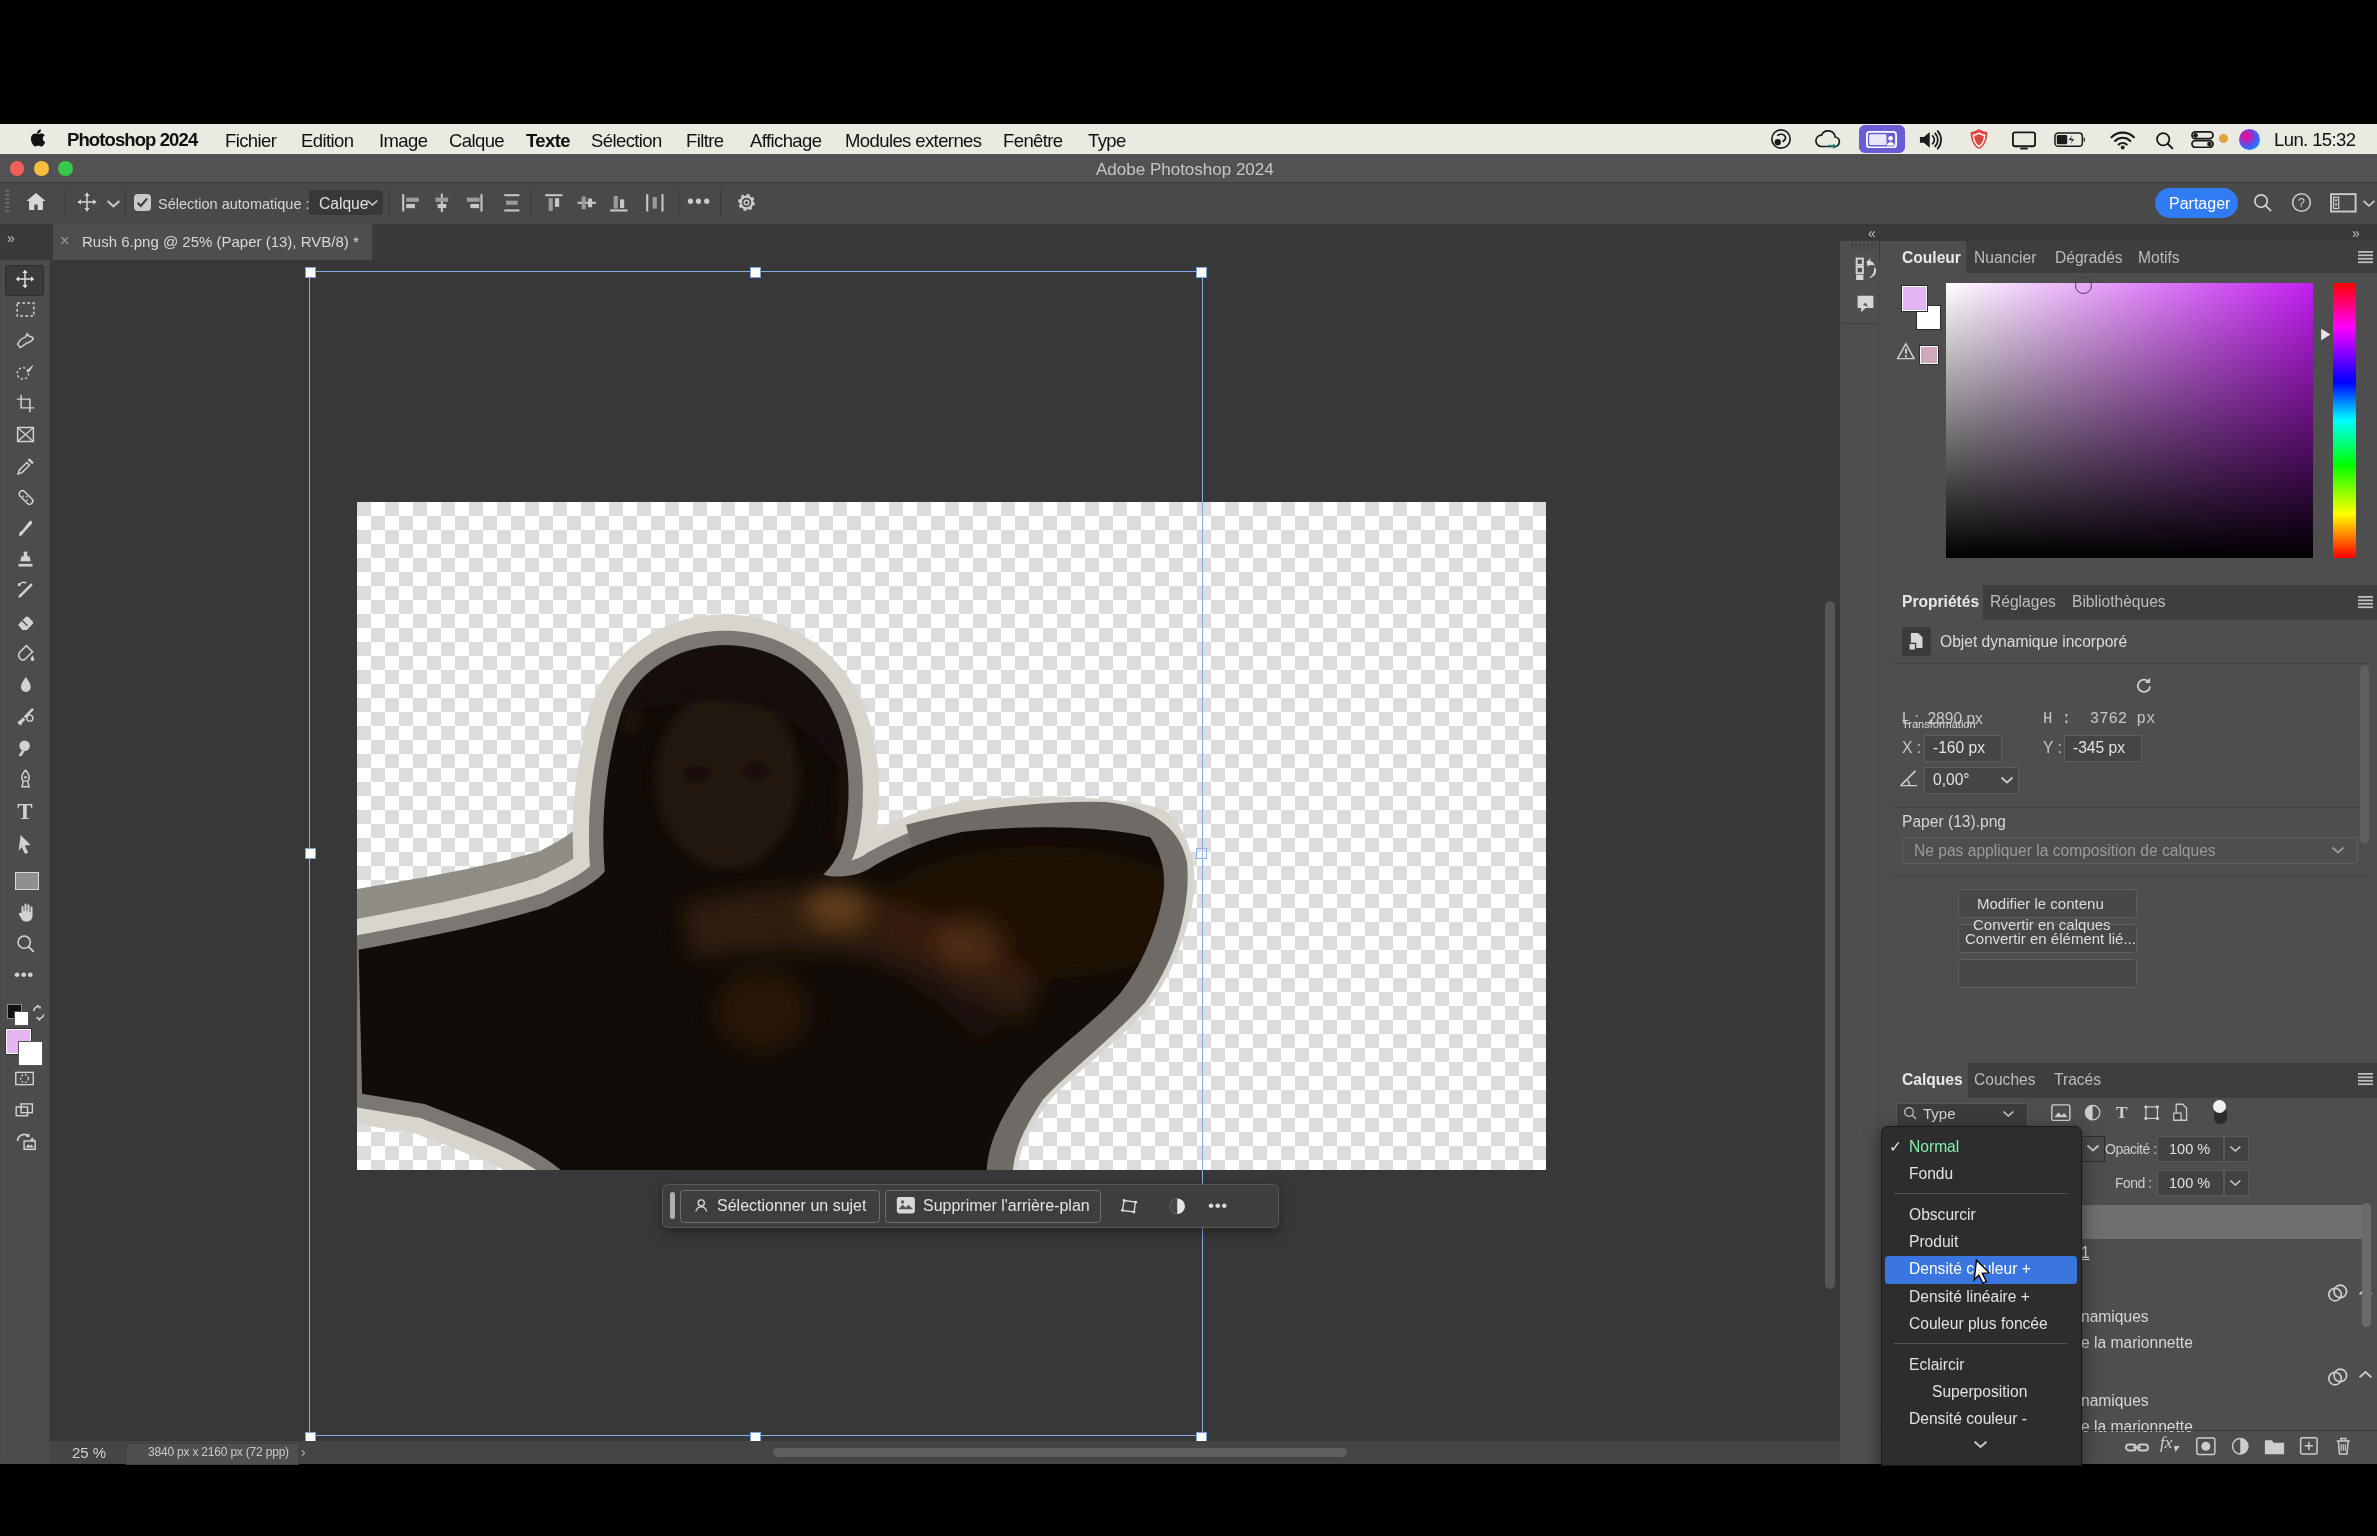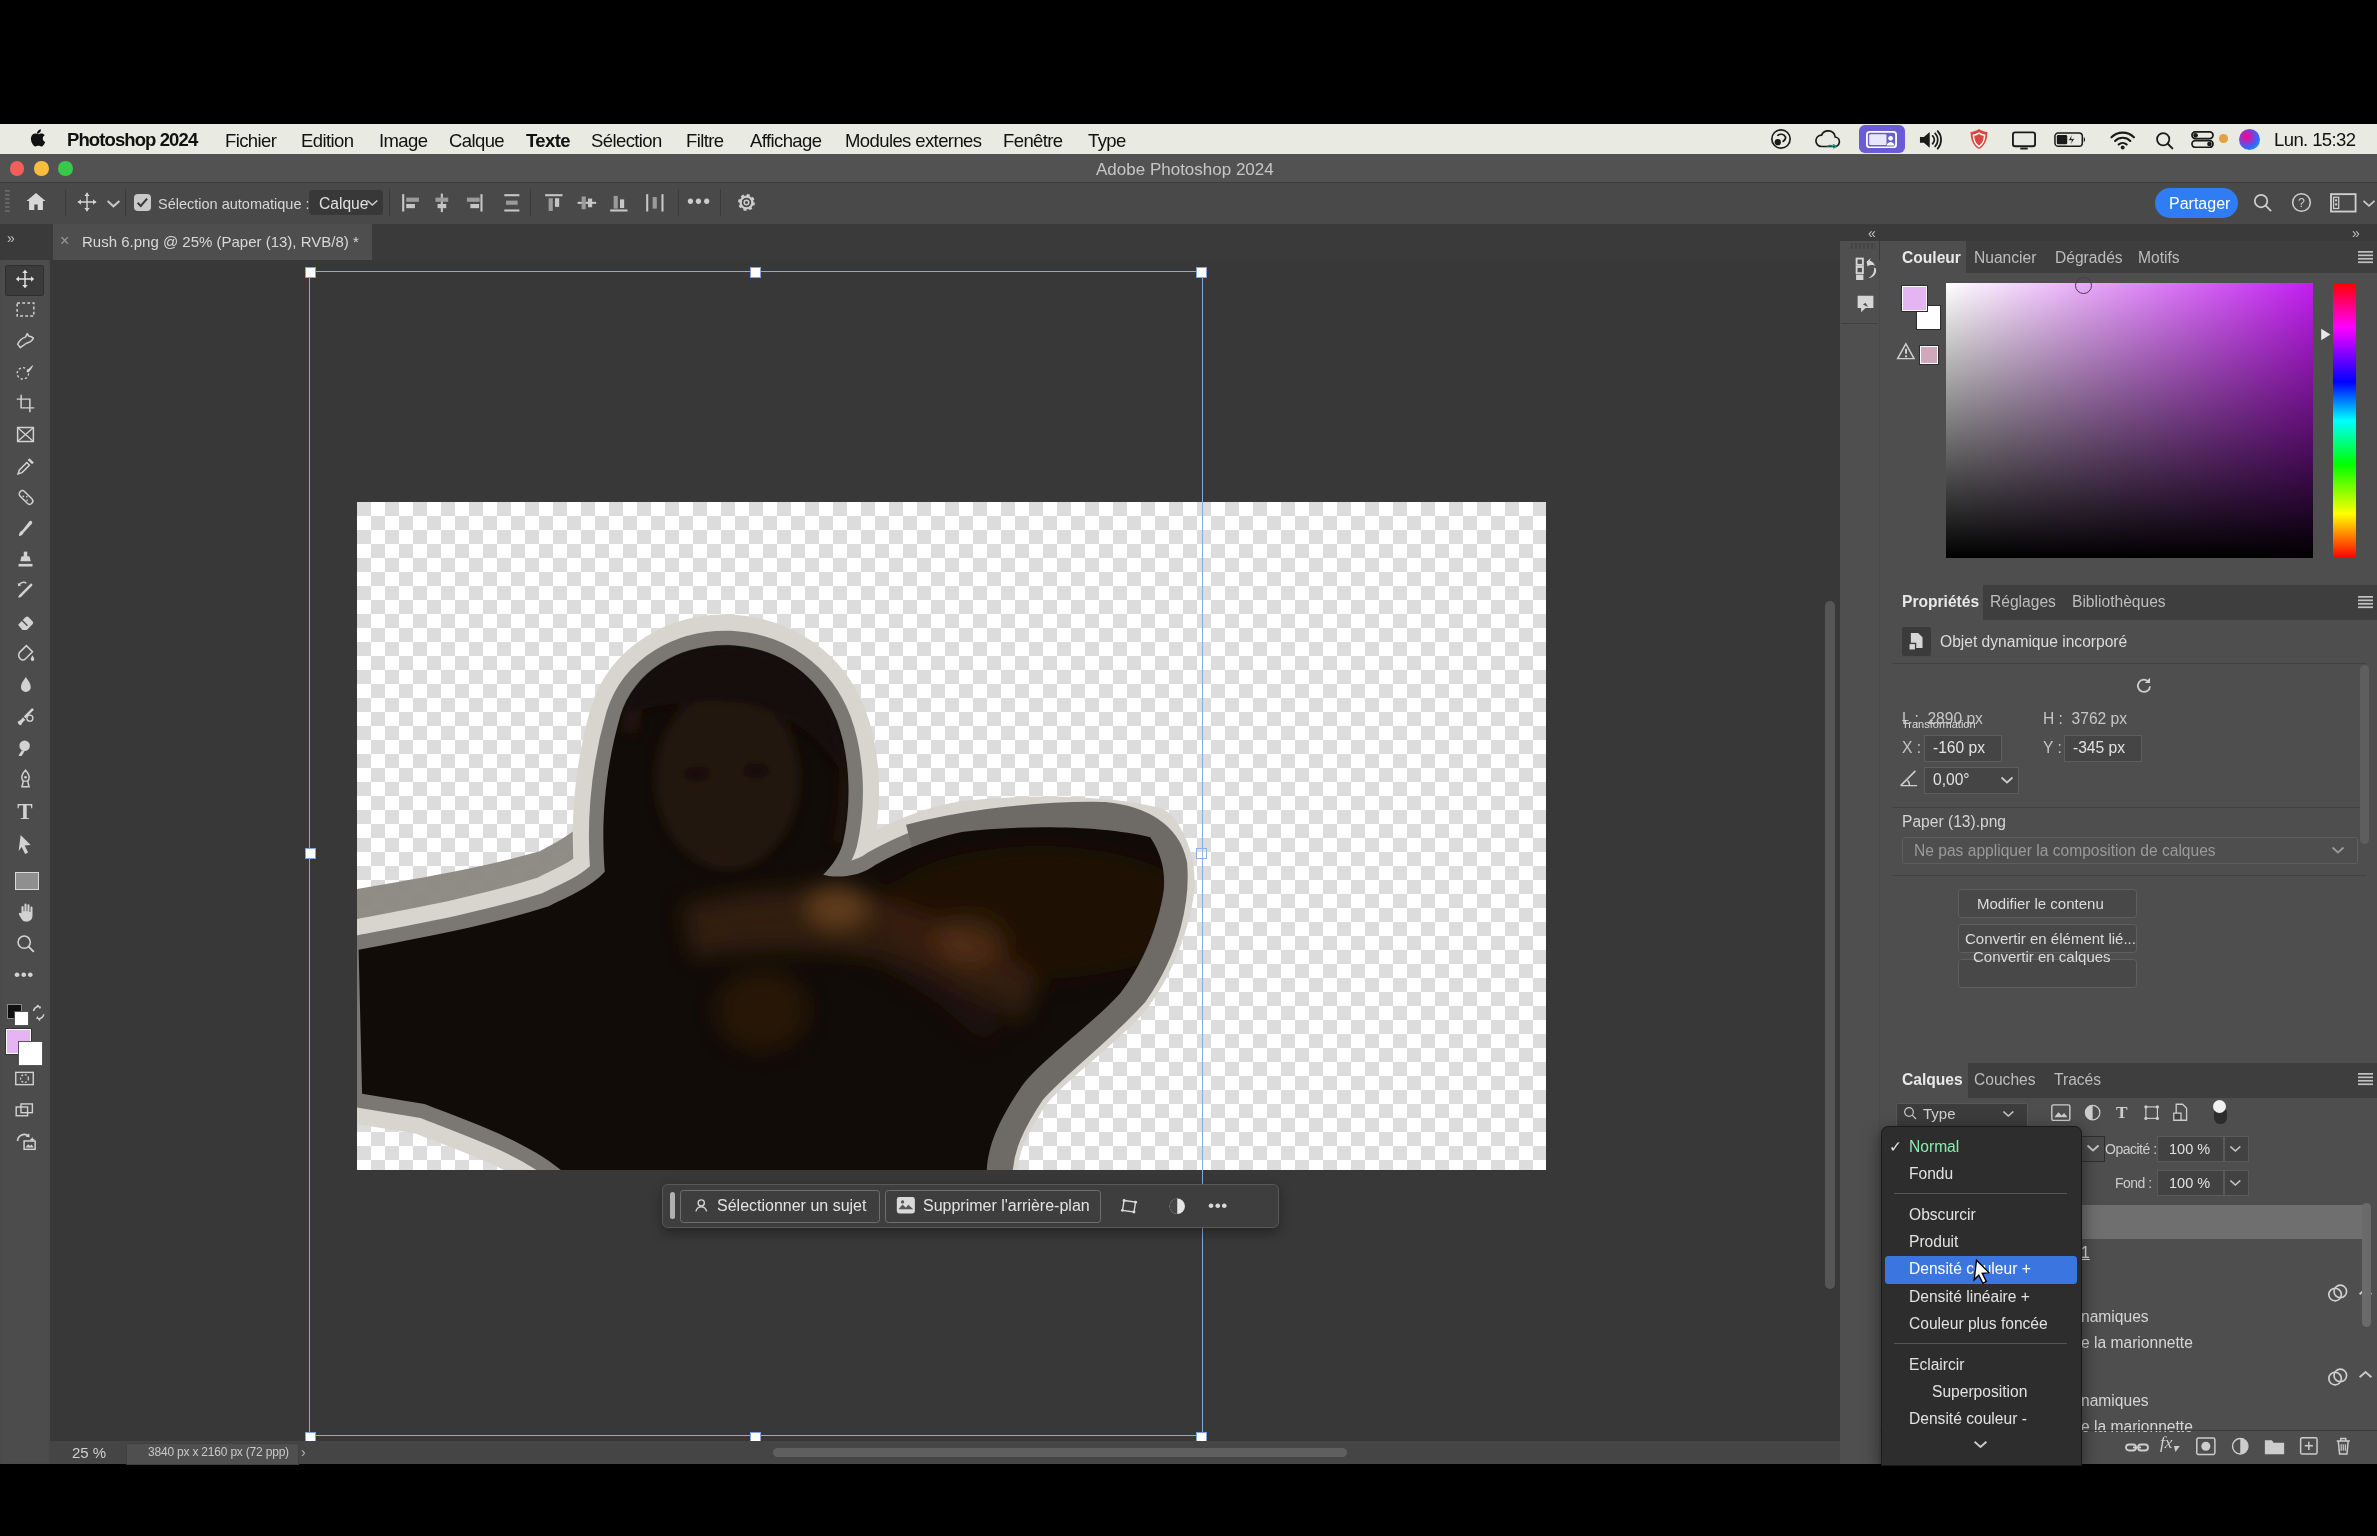--- a/index.html
+++ b/index.html
@@ -548,21 +548,21 @@
         <rect x="2.5" y="13.5" width="6" height="6" fill="#d6d6d6"></rect>
       </svg>
     <div class="txt" style="left:1940px;top:633px;font-size:15.6px;color:#dcdcdc;">Objet dynamique incorporé</div>
     <div class="abs" style="left:1892px;top:663px;width:474px;height:1.2px;background:#424242;"></div>
     <div class="txt" style="left:1902px;top:676px;font-size:11px;color:#dadada;margin-top:42px;">Transformation</div>
     <svg class="abs" style="left:2133px;top:675px;" width="21" height="21" viewBox="0 0 24 24">
         <path d="M18 8A7 7 0 1 0 19.5 13" fill="none" stroke="#d0d0d0" stroke-width="2"></path>
         <path d="M19.5 3v6h-6z" fill="#d0d0d0"></path>
       </svg>
     <div class="txt" style="left:1902px;top:710px;font-size:15.6px;color:#c6c6c6;">L :&nbsp; 2890 px</div>
-    <div class="txt" style="left:2043px;top:710px;font-size:15.6px;color:#c6c6c6;">H :&nbsp; 3762 px</div>
+    <div class="txt" style="left:2043px;top:710px;font-size:15.6px;color:#c6c6c6;font-family:Liberation Mono, monospace;">H :&nbsp; 3762 px</div>
     <div class="txt" style="left:1902px;top:739px;font-size:15.6px;color:#c6c6c6;">X :</div>
     <div class="abs" style="left:1924px;top:735px;width:76px;height:25.4px;background:#454545;border:0.6px solid #5e5e5e;"></div>
     <div class="txt" style="left:1933px;top:739px;font-size:15.6px;color:#e2e2e2;">-160 px</div>
     <div class="txt" style="left:2043px;top:739px;font-size:15.6px;color:#c6c6c6;">Y :</div>
     <div class="abs" style="left:2064px;top:735px;width:76px;height:25.4px;background:#454545;border:0.6px solid #5e5e5e;"></div>
     <div class="txt" style="left:2073px;top:739px;font-size:15.6px;color:#e2e2e2;">-345 px</div>
     <svg class="abs" style="left:1899px;top:769px;" width="19.7" height="18.5" viewBox="0 0 24 22">
         <path d="M2 20 20 2M2 20h20" stroke="#cfcfcf" stroke-width="1.8" fill="none"></path>
         <path d="M13 20a9 9 0 0 0-2.6-6.4" stroke="#cfcfcf" stroke-width="1.8" fill="none"></path>
       </svg>
@@ -578,21 +578,21 @@
     <div class="txt" style="left:1914px;top:842px;font-size:15.6px;color:#9a9a9a;">Ne pas appliquer la composition de calques</div>
     <svg class="abs" style="left:2331px;top:846px;" width="14" height="8" viewBox="0 0 14 8">
         <path d="M1.5 1.5 7 6.5l5.5-5" stroke="#999" stroke-width="1.8" fill="none"></path>
       </svg>
     <div class="abs" style="left:1892px;top:875px;width:474px;height:1.2px;background:#424242;"></div>
     <div class="abs" style="left:1958px;top:889px;width:177px;height:26.6px;background:#484848;border:0.6px solid #5f5f5f;border-radius:3.5px;"></div>
     <div class="txt" style="left:1977px;top:895px;font-size:15px;color:#dcdcdc;">Modifier le contenu</div>
     <div class="abs" style="left:1958px;top:924px;width:177px;height:26.6px;background:#484848;border:0.6px solid #5f5f5f;border-radius:3.5px;"></div>
     <div class="txt" style="left:1965px;top:930px;font-size:15px;color:#dcdcdc;">Convertir en élément lié...</div>
     <div class="abs" style="left:1958px;top:959px;width:177px;height:26.6px;background:#484848;border:0.6px solid #5f5f5f;border-radius:3.5px;"></div>
-    <div class="txt" style="left:1973px;top:948px;font-size:15px;color:#dcdcdc;">Convertir en calques</div>
+    <div class="txt" style="left:1973px;top:916px;font-size:15px;color:#dcdcdc;">Convertir en calques</div>
     <div class="abs" style="left:2360px;top:665px;width:9.3px;height:179px;background:#5e5e5e;border-radius:4.6px;"></div>
   </div>
   <div id="panelCalques">
     <div class="abs" style="left:1880px;top:1063px;width:497px;height:35px;background:#3e3e3e;"></div>
     <div class="abs" style="left:1880px;top:1063px;width:88px;height:35px;background:#4e4e4e;"></div>
     <div class="txt" style="left:1902px;top:1071px;font-size:15.6px;font-weight:bold;color:#e8e8e8;">Calques</div>
     <div class="txt" style="left:1974px;top:1071px;font-size:15.6px;color:#bdbdbd;">Couches</div>
     <div class="txt" style="left:2054px;top:1071px;font-size:15.6px;color:#bdbdbd;">Tracés</div>
     <svg class="abs" style="left:2358px;top:1073px;" width="15" height="12.7" viewBox="0 0 26 22">
         <g fill="#c0c0c0">

